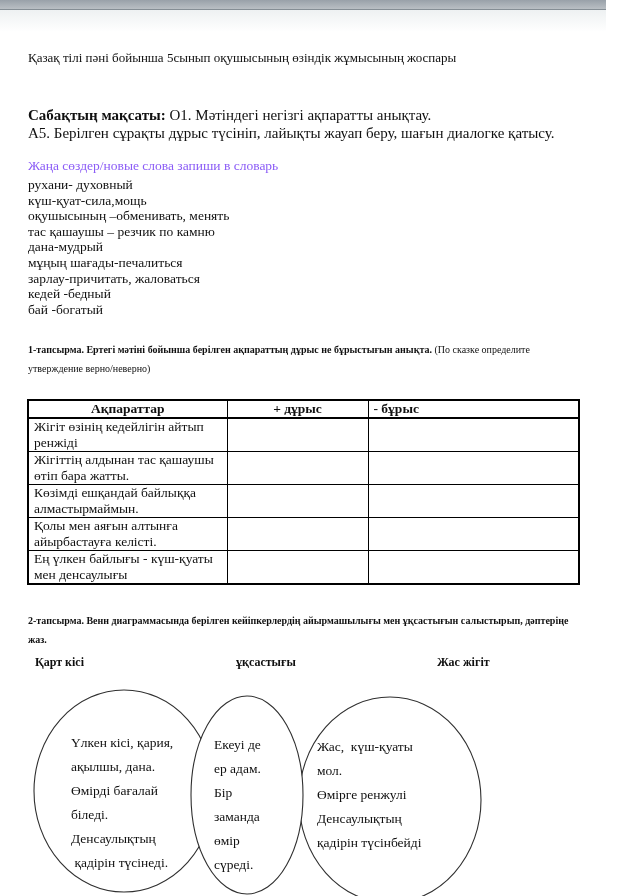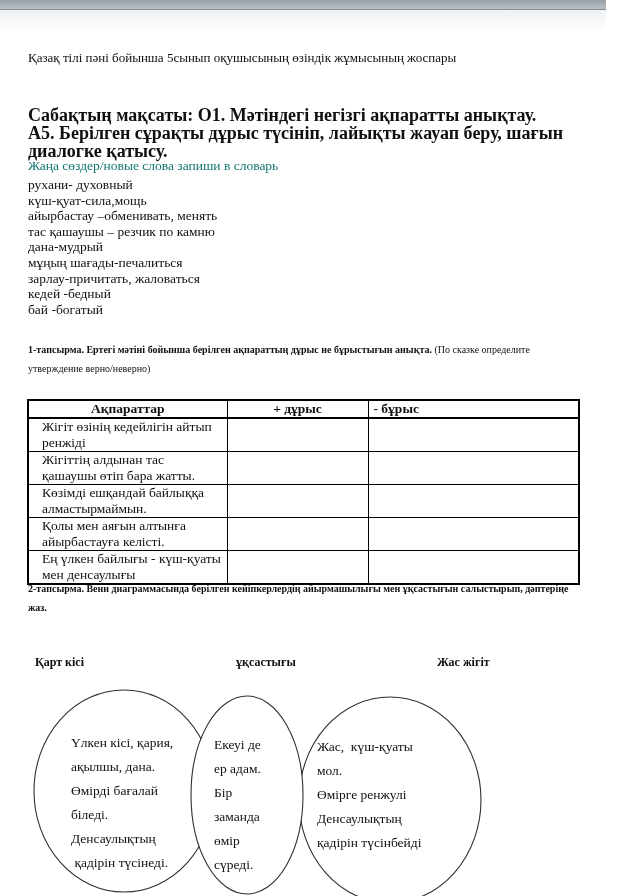--- a/index.html
+++ b/index.html
@@ -16,40 +16,40 @@
     background: linear-gradient(#99a1a9, #b9bfc4);
     border-bottom: 1px solid #858e95;
   }
   .topfade {
     position: absolute; top: 10px; left: 0; right: 0; height: 22px;
     background: linear-gradient(#eef1f2, #ffffff);
   }
   .abs { position: absolute; }
   .intro  { top: 50px; left: 28px; font-size: 13px; }
   .topic  { top: 77px; left: 28px; font-size: 14px; font-weight: bold; white-space: pre; }
-  .goal   { top: 106px; left: 28px; width: 560px; font-size: 18px; line-height: 18px; font-weight: bold; }
+  .goal   { top: 106px; left: 28px; width: 560px; font-size: 15px; line-height: 18px; }
   .redhead{ top: 158px; left: 28px; font-size: 13.5px; }
   .vocab  { top: 177px; left: 28px; font-size: 13.5px; line-height: 15.6px; }
   .task-heading { left: 28px; width: 556px; font-size: 10px; line-height: 18.5px; }
   .t1 { top: 341px; }
-  .t2 { top: 580px; font-weight: bold; }
+  .t2 { top: 612px; font-weight: bold; }
   .task-heading b { font-weight: bold; }
 
   table.facts {
     position: absolute; top: 399px; left: 27px;
     width: 551px; border-collapse: collapse; table-layout: fixed;
     border: 2px solid #000;
     font-size: 13.5px; line-height: 15.5px;
   }
   table.facts th {
     border: 1px solid #000; border-bottom: 2px solid #000;
     font-weight: bold; height: 16px; padding: 0 5px; vertical-align: top;
   }
   table.facts td {
-    border: 1px solid #000; height: 31px; padding: 0 5px 1px 13px; vertical-align: top;
+    border: 1px solid #000; height: 31px; padding: 0 5px 1px 5px; vertical-align: top;
   }
   th.c-statement { text-align: center; }
   th.c-plus { text-align: center; }
   th.c-minus { text-align: left; }
 
   .venn-label { top: 655px; font-size: 12px; font-weight: bold; }
   .vl-left  { left: 35px; }
   .vl-mid   { left: 236px; }
   .vl-right { left: 437px; }
 
@@ -70,26 +70,26 @@
   <div class="topfade"></div>
 
   <div class="abs intro">Қазақ тілі пәні бойынша 5сынып оқушысының өзіндік жұмысының жоспары</div>
 
 
   <div class="abs goal">
     <div><b>Сабақтың мақсаты:</b> <span>О1. Мәтіндегі негізгі ақпаратты анықтау.</span></div>
     <div>А5. Берілген сұрақты дұрыс түсініп, лайықты жауап беру, шағын диалогке қатысу.</div>
   </div>
 
-  <div class="abs redhead" style="color:#0f766e;">Жаңа сөздер/новые слова запиши в словарь</div>
+  <div class="abs redhead" style="color:#8b5cf6;">Жаңа сөздер/новые слова запиши в словарь</div>
 
   <div class="abs vocab">
     <div>рухани- духовный</div>
     <div>күш-қуат-сила,мощь</div>
-    <div>айырбастау –обменивать, менять</div>
+    <div>оқушысының –обменивать, менять</div>
     <div>тас қашаушы – резчик по камню</div>
     <div>дана-мудрый</div>
     <div>мұңың шағады-печалиться</div>
     <div>зарлау-причитать, жаловаться</div>
     <div>кедей -бедный</div>
     <div>бай -богатый</div>
   </div>
 
   <div class="abs task-heading t1">
     <b>1-тапсырма. Ертегі мәтіні бойынша берілген  ақпараттың  дұрыс не бұрыстығын анықта. </b><span>(По сказке определите утверждение  верно/неверно)</span>

